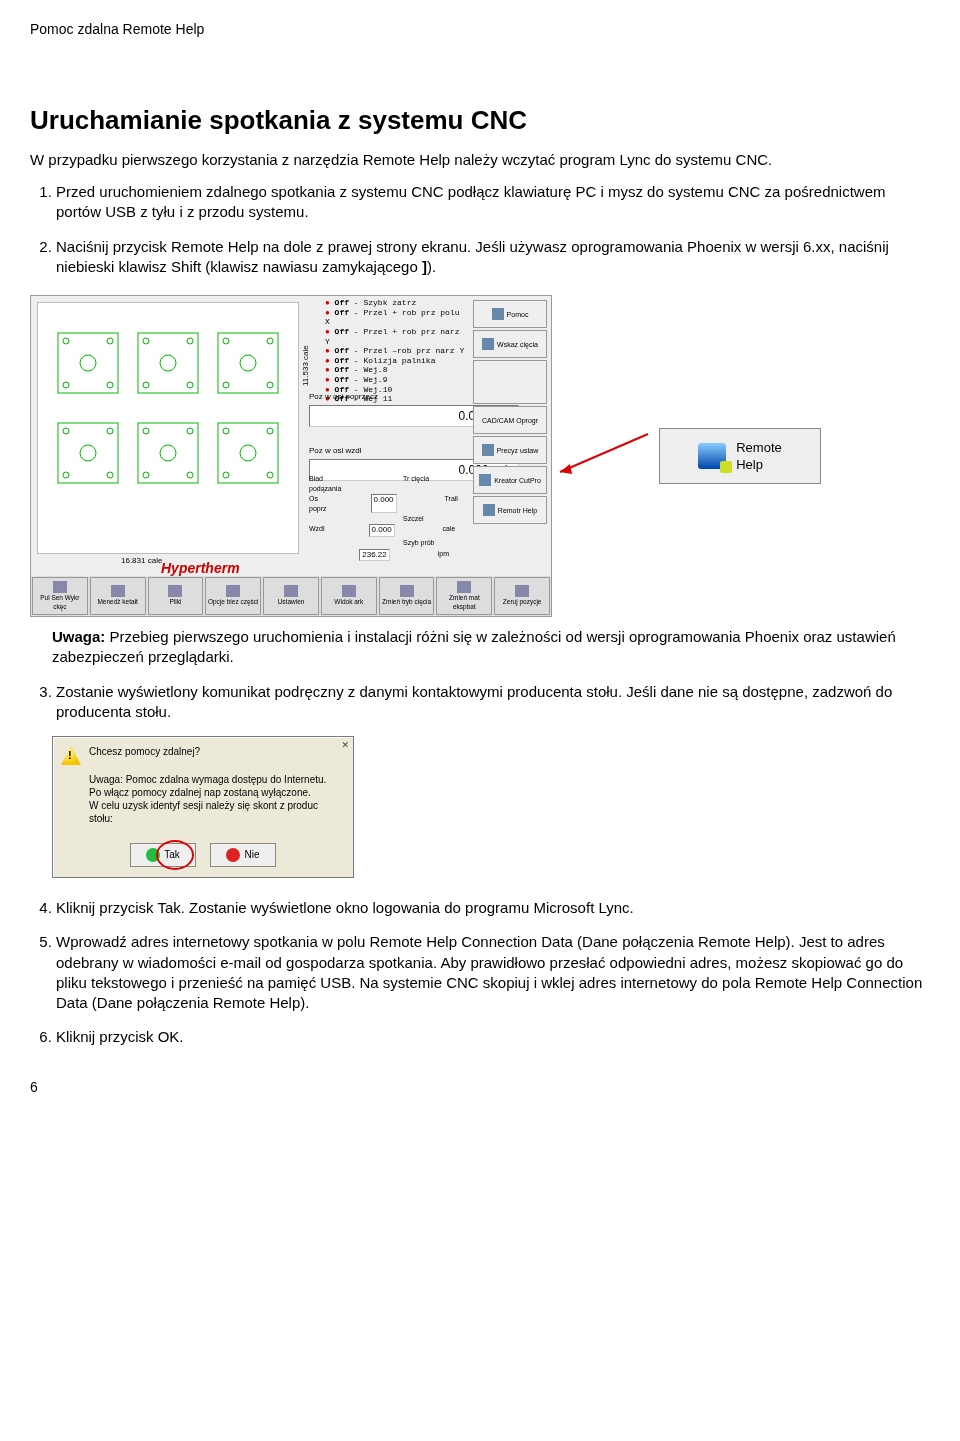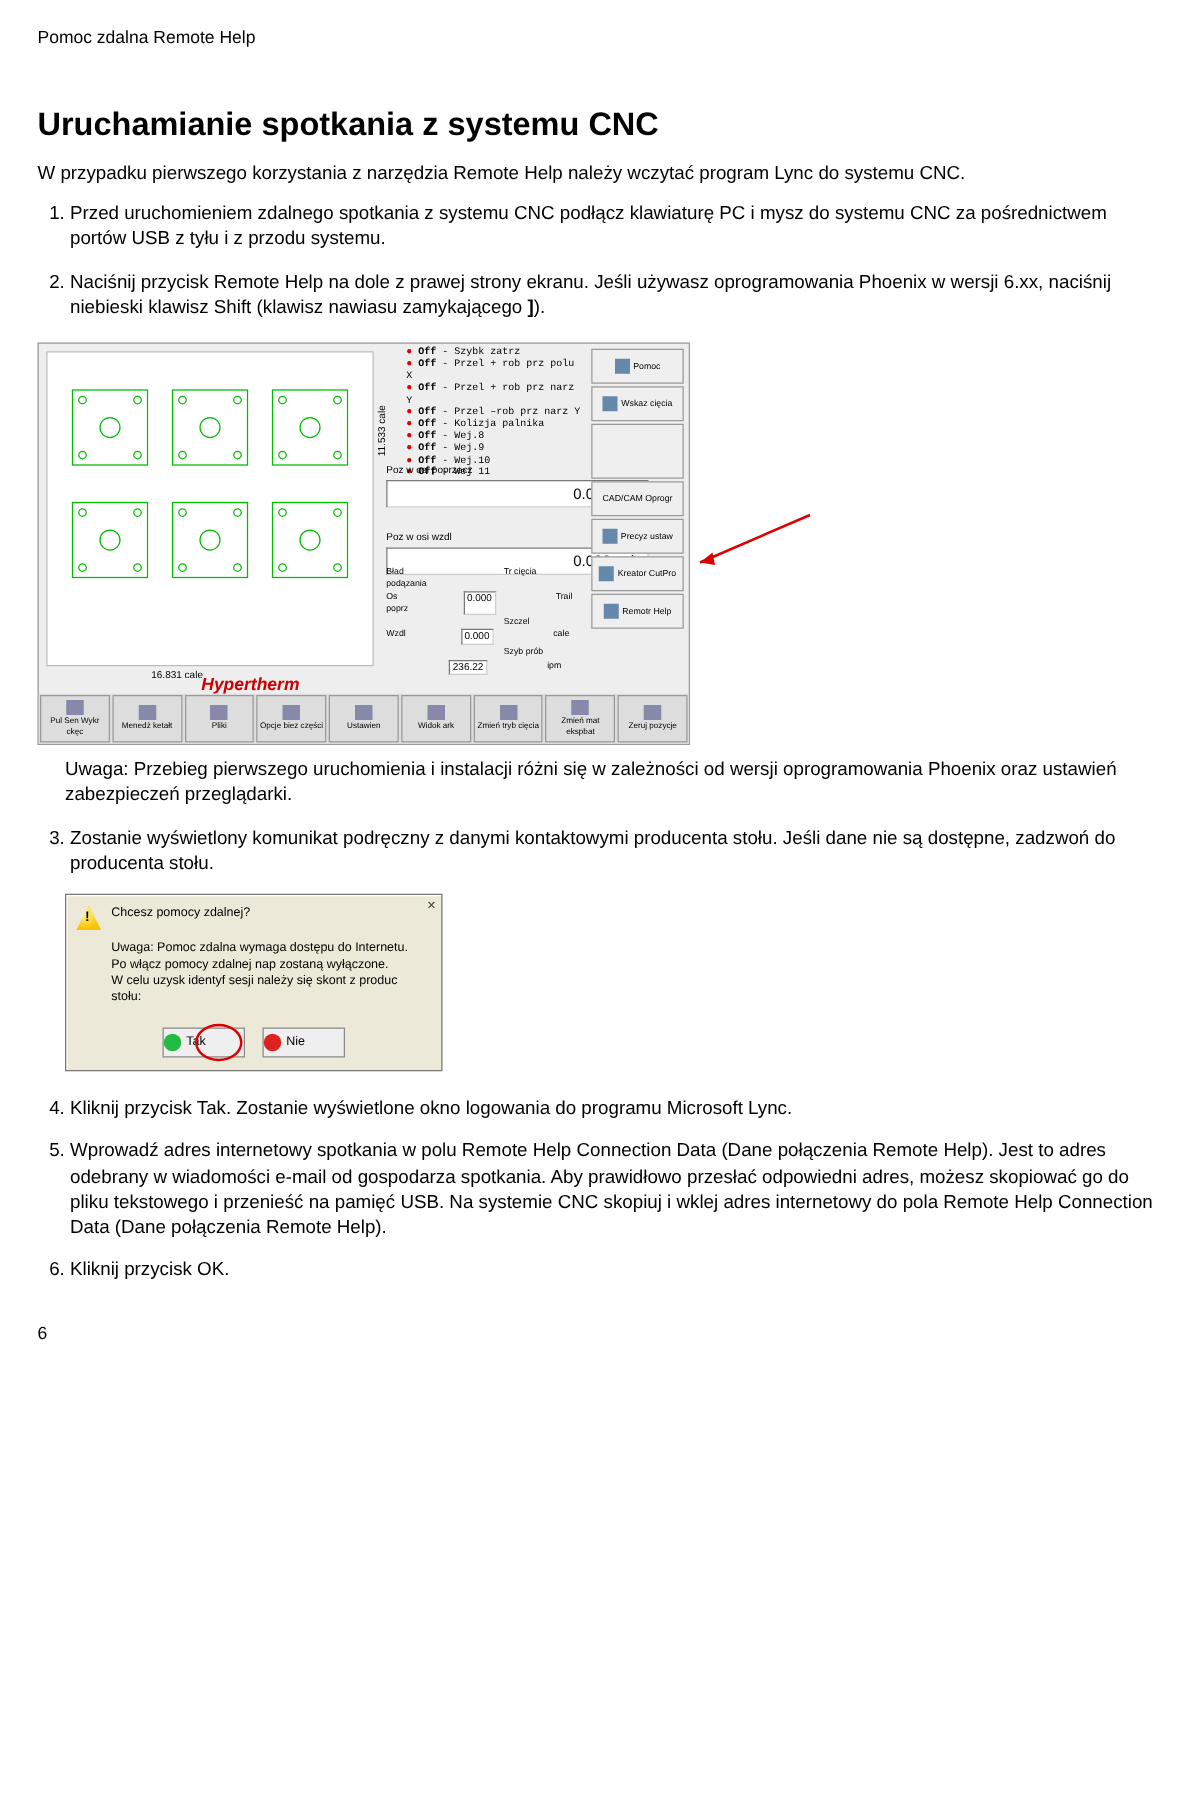--- a/index.html
+++ b/index.html
@@ -4,27 +4,27 @@
 <style>
   body {
     font-family: Arial, Helvetica, sans-serif;
     font-size: 15px;
     color: #000;
     margin: 0;
     padding: 20px 30px;
     width: 900px;
     line-height: 1.35;
   }
-  .header-small { font-size: 14px; margin-bottom: 43px; }
+  .header-small { font-size: 14px; margin-bottom: 64px; }
   h1 { font-size: 26px; font-weight: bold; margin: 0 0 12px 0; }
   .intro { margin-bottom: 12px; }
   ol { padding-left: 22px; margin: 4px; }
   ol > li { margin-bottom: 14px; }
   .note-block { margin-left: 22px; margin-top: 10px; margin-bottom: 14px; }
-  .note-block b { font-weight: normal; }
+  .note-block b { font-weight: bold; }
   .page-num { margin-top: 30px; font-size: 14px; }
 
   
   .cnc-row { display: flex; align-items: center; margin: 18px 0 6px 0; }
   .cnc-wrap {
     width: 520px; height: 320px;
     background: #eee; border: 1px solid #999;
     position: relative; font-size: 8px; color: #000;
   }
   .cnc-canvas { position:absolute; left:6px; top:6px; width:260px; height:250px; background:#fff; border:1px solid #bbb; }
@@ -74,21 +74,21 @@
   .dialog .warn {
     width:20px; height:20px; flex:0 0 20px;
     background: radial-gradient(circle at 35% 30%, #fff59a, #f7c300 70%);
     clip-path: polygon(50% 0, 100% 100%, 0 100%);
     position:relative;
   }
   .dialog .warn::after { content:"!"; position:absolute; left:7px; top:3px; font-weight:bold; color:#000; font-size:11px; }
   .dialog .body { padding:0 10px 8px 36px; line-height:1.3; }
   .dialog .body p { margin:4px 0; }
   .dialog .btns { display:flex; justify-content:center; gap:14px; padding:6px 0 10px 0; }
-  .dialog .btn { background:#efefef; border:1px solid #888; width:64px; height:22px; display:flex; align-items:center; gap:4px; font-size:10px; }
+  .dialog .btn { background:#efefef; border:1px solid #888; width:64px; height:22px; display:flex; align-items:center; justify-content:center; gap:4px; font-size:10px; }
   .dialog .btn .ok { width:14px; height:14px; border-radius:50%; background:#2b4; }
   .dialog .btn .no { width:14px; height:14px; border-radius:50%; background:#d22; }
   .ring { position:absolute; left:103px; bottom:7px; width:34px; height:26px; border:2px solid #d00; border-radius:50%; }
 </style>
 </head>
 <body>
 
 <div class="header-small">Pomoc zdalna Remote Help</div>
 
 <h1>Uruchamianie spotkania z systemu CNC</h1>
@@ -277,20 +277,25 @@
     </div>
   </div>
 
   <div class="arrow-box">
     <svg viewBox="0 0 95 60">
       <line x1="2" y1="48" x2="90" y2="10" stroke="#d00" stroke-width="2"></line>
       <polygon points="2,48 12,40 14,50" fill="#d00"></polygon>
     </svg>
   </div>
 
+  <div class="remote-btn">
+    <span class="ic2"></span>
+    <span style="white-space:pre-line;">Remote
+Help</span>
+  </div>
 </div>
 
 <div class="note-block">
   <b>Uwaga:</b><span> Przebieg pierwszego uruchomienia i instalacji różni się w zależności od wersji oprogramowania Phoenix oraz ustawień zabezpieczeń przeglądarki.</span>
 </div>
 
 <ol start="3">
   <li>Zostanie wyświetlony komunikat podręczny z danymi kontaktowymi producenta stołu. Jeśli dane nie są dostępne, zadzwoń do producenta stołu.</li>
 </ol>
 

